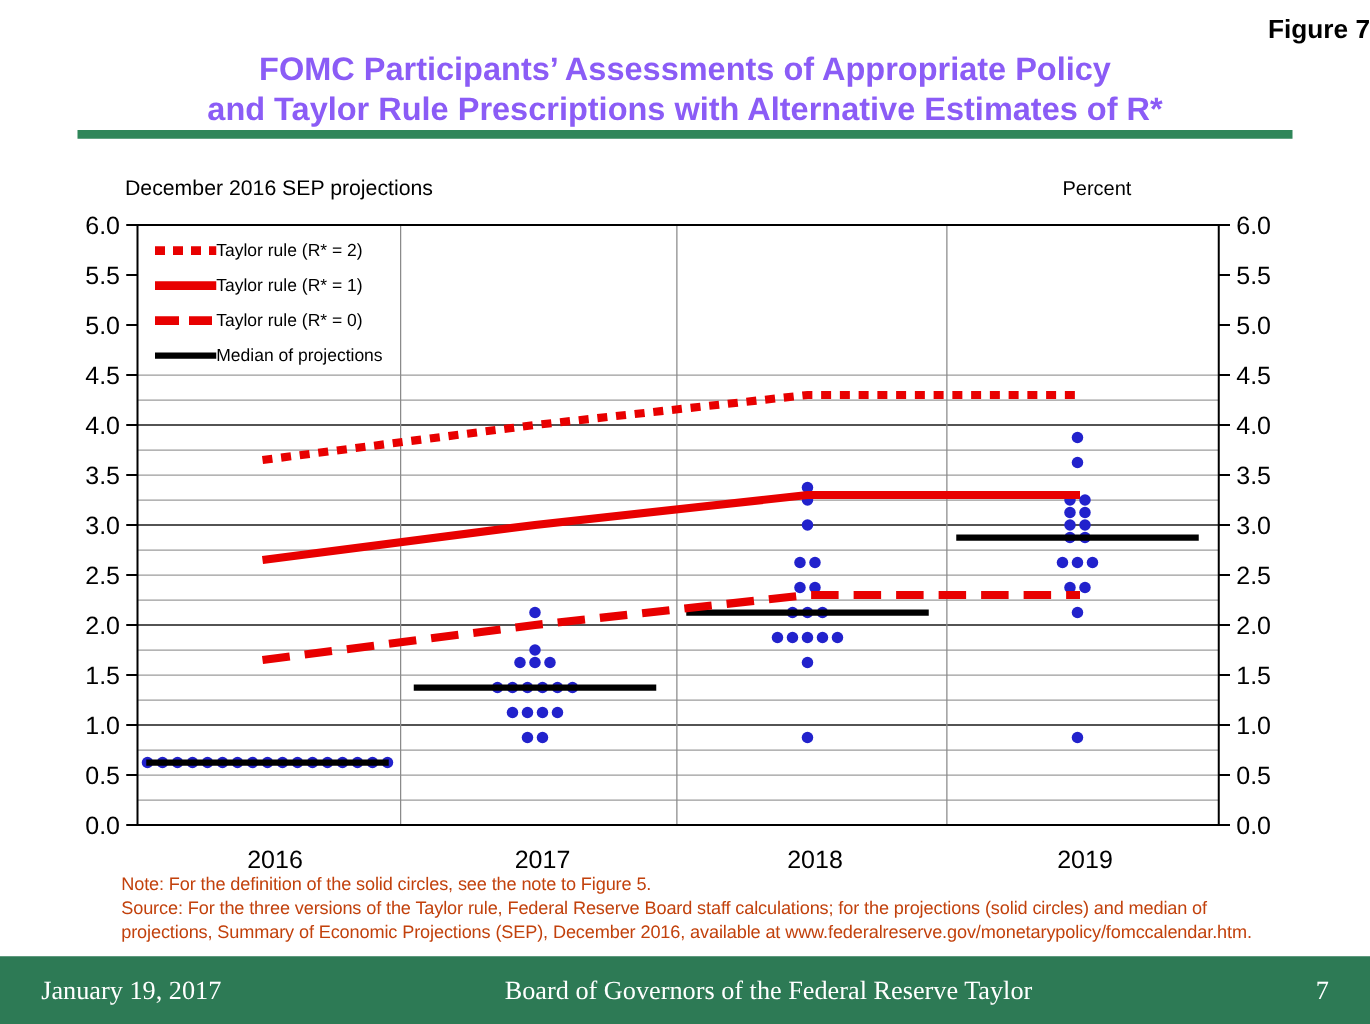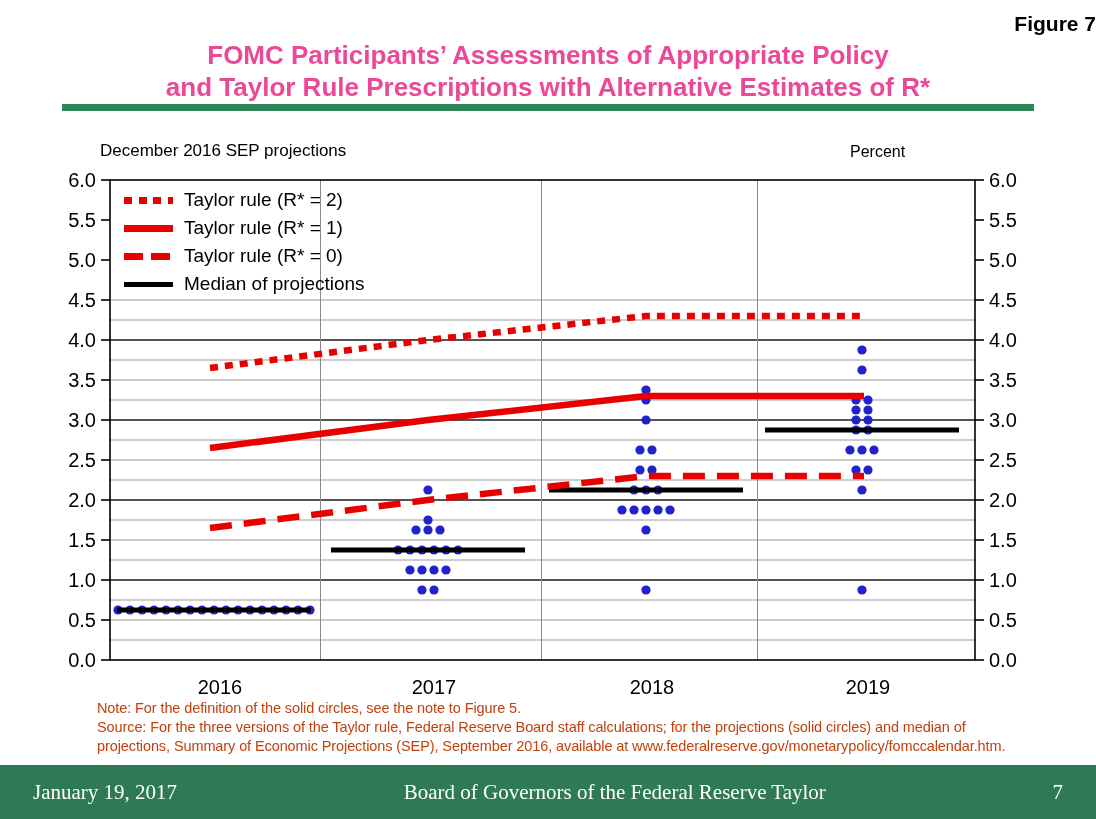--- a/index.html
+++ b/index.html
@@ -3,35 +3,35 @@
 <meta charset="utf-8">
 <style>
   html,body{margin:0;padding:0;background:#e8e8e8;}
   #page{
     position:relative;width:1096px;height:819px;background:#ffffff;
     font-family:"Liberation Sans","DejaVu Sans",sans-serif;overflow:hidden;
   }
   .figure-label{position:absolute;top:12px;left:0;width:100%;text-align:right;
     font-size:21px;font-weight:bold;color:#000;}
   .title-line{position:absolute;left:0;width:100%;text-align:center;
-    font-size:26px;font-weight:bold;color:#ec4899;}
+    font-size:26px;font-weight:bold;color:#8b5cf6;}
   #title1{top:40px;} #title2{top:72px;}
   .title-rule{position:absolute;left:62px;right:62px;top:104px;height:7px;}
   .chart-subtitle{position:absolute;left:100px;top:141px;font-size:17px;color:#000;}
   .percent-label{position:absolute;left:850px;width:120px;top:143px;font-size:16px;
     text-align:left;color:#000;}
   #chart-svg{position:absolute;left:0;top:0;}
   .legend{position:absolute;left:124px;top:186px;}
   .legend-row{display:flex;align-items:center;height:28px;}
   .swatch{width:49px;flex:0 0 49px;}
   .sw-dotted{height:7px;background:repeating-linear-gradient(90deg,var(--red) 0 8px,transparent 8px 14.5px);}
   .sw-solid{height:7px;background:var(--red);}
   .sw-dashed{height:7px;background:repeating-linear-gradient(90deg,var(--red) 0 19px,transparent 19px 27px);}
   .sw-black{height:5px;background:#000;}
-  .legend-text{font-size:19px;color:#000;margin-left:11px;white-space:nowrap;}
+  .legend-text{font-size:14px;color:#000;margin-left:0;white-space:nowrap;}
   .notes{position:absolute;left:97px;top:699px;width:945px;font-size:14.5px;
     line-height:19px;color:#c2410c;letter-spacing:-0.1px;}
   .footer{position:absolute;left:0;bottom:0;width:100%;height:54px;
     display:flex;align-items:center;justify-content:space-between;
     padding:0 33px;box-sizing:border-box;
     font-family:"Liberation Serif","DejaVu Serif",serif;font-size:21px;color:#ffffff;}
 </style>
 </head>
 <body>
 
@@ -216,21 +216,21 @@
     </div>
     <div class="legend-row">
       <div class="swatch sw-black"></div>
       <div class="legend-text">Median of projections</div>
     </div>
   </div>
 
   <div class="notes">
     <div>Note: For the definition of the solid circles, see the note to Figure 5.</div>
     <div>Source:  For the three versions of the Taylor rule, Federal Reserve Board staff calculations; for the projections (solid circles) and median of</div>
-    <div>projections, Summary of Economic Projections (SEP), September 2016, available at www.federalreserve.gov/monetarypolicy/fomccalendar.htm.</div>
+    <div>projections, Summary of Economic Projections (SEP), December 2016, available at www.federalreserve.gov/monetarypolicy/fomccalendar.htm.</div>
   </div>
 
   <div class="footer" style="background: rgb(45, 122, 85);">
     <span>January 19, 2017</span>
     <span>Board of Governors of the Federal Reserve Taylor</span>
     <span>7</span>
   </div>
 
 </div>
 

